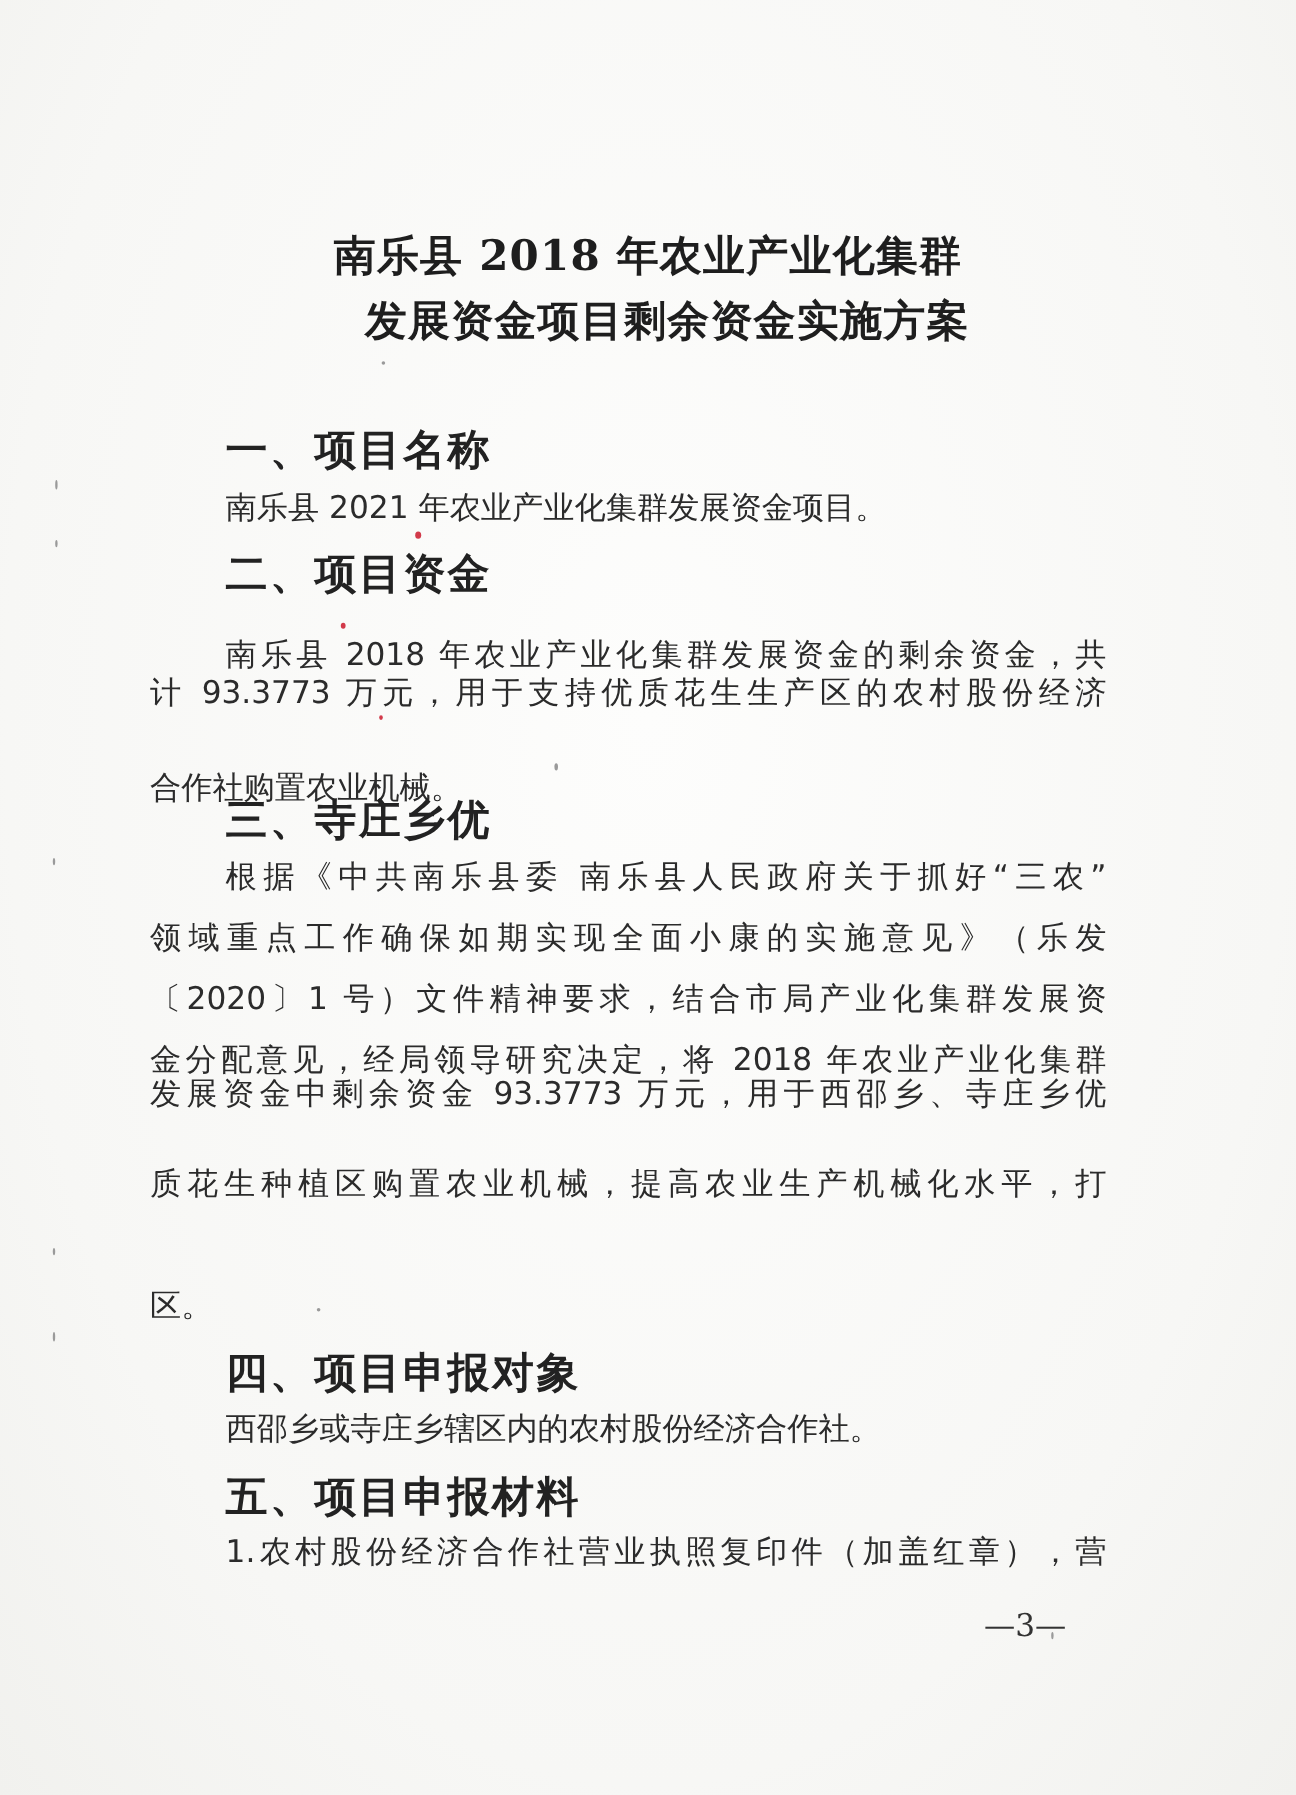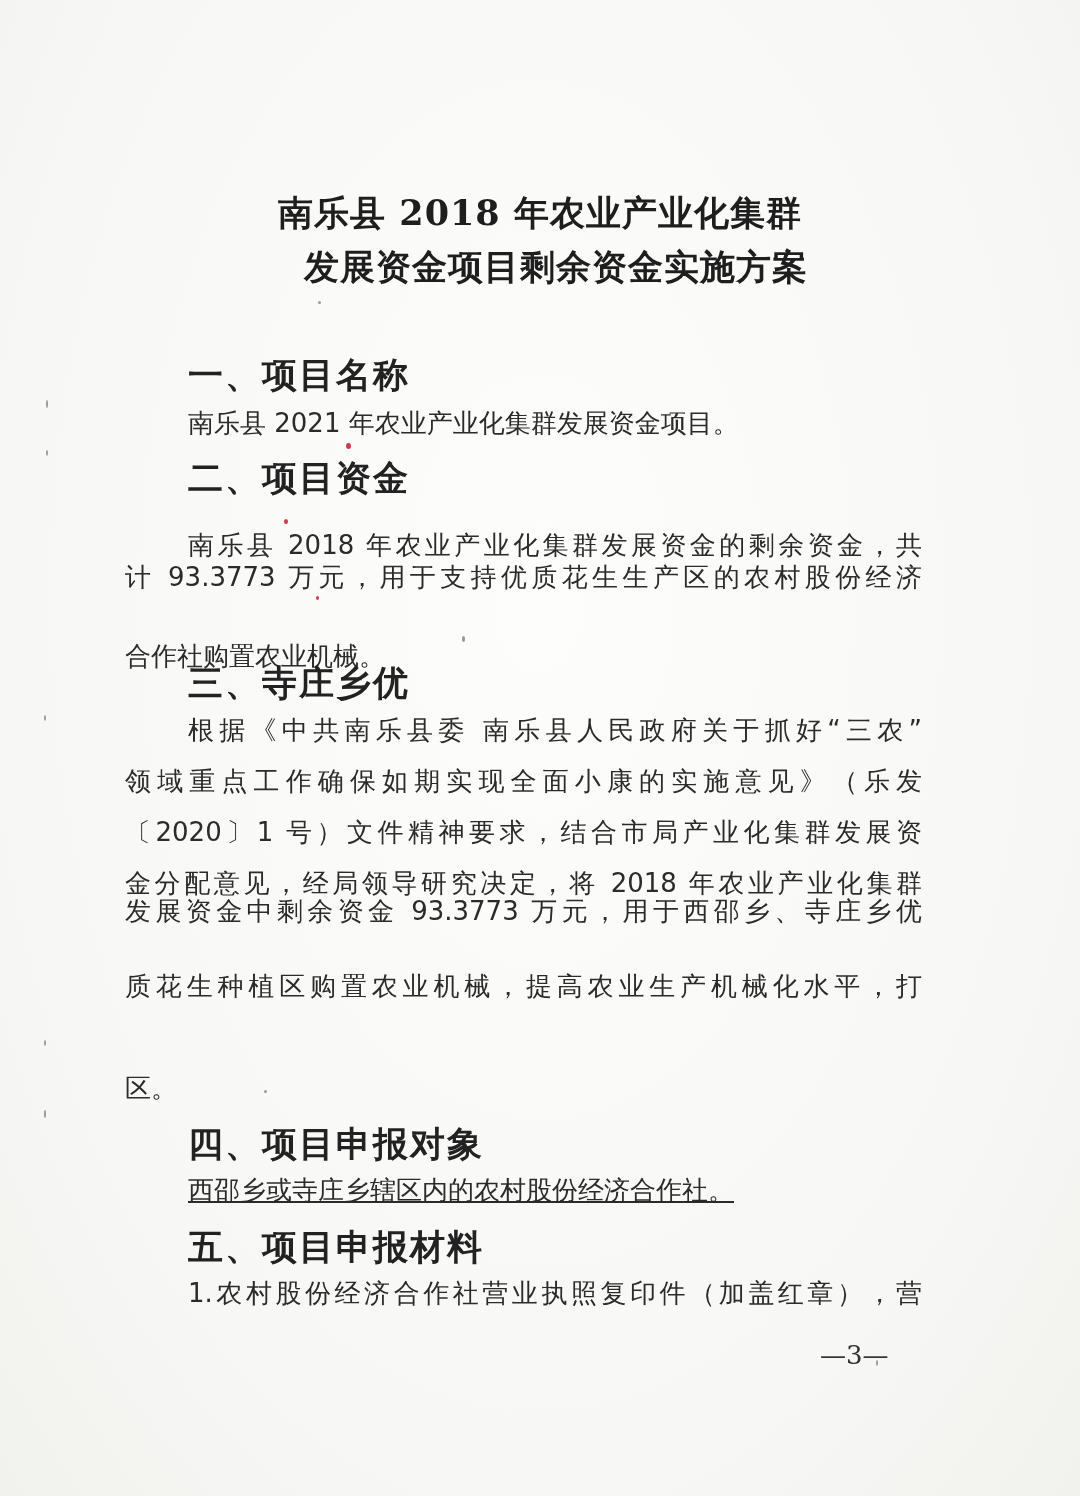--- a/index.html
+++ b/index.html
@@ -92,21 +92,21 @@
   <div class="heading" style="top:660px;">三、寺庄乡优</div>
   <div class="line indent justify" style="top:713px;">根据《中共南乐县委  南乐县人民政府关于抓好“三农”</div>
   <div class="line flush justify" style="top:764px;">领域重点工作确保如期实现全面小康的实施意见》（乐发</div>
   <div class="line flush justify" style="top:815px;">〔2020〕1 号）文件精神要求，结合市局产业化集群发展资</div>
   <div class="line flush justify" style="top:866px;">金分配意见，经局领导研究决定，将 2018 年农业产业化集群</div>
   <div class="line flush justify" style="top:894px;">发展资金中剩余资金 93.3773 万元，用于西邵乡、寺庄乡优</div>
   <div class="line flush justify" style="top:969px;">质花生种植区购置农业机械，提高农业生产机械化水平，打</div>
   <div class="line flush" style="top:1071px;">区。</div>
 
   <div class="heading" style="top:1121px;">四、项目申报对象</div>
-  <div class="line indent" style="top:1173px;text-decoration:underline;">西邵乡或寺庄乡辖区内的农村股份经济合作社。</div>
+  <div class="line indent" style="top:1173px;">西邵乡或寺庄乡辖区内的农村股份经济合作社。</div>
 
   <div class="heading" style="top:1224px;">五、项目申报材料</div>
   <div class="line indent justify" style="top:1276px;">1.农村股份经济合作社营业执照复印件（加盖红章），营</div>
 
   <div class="page-number">—3—</div>
 
   <div class="speck red" style="left:346px; top:443px; width:5px; height:6px;"></div>
   <div class="speck red" style="left:284px; top:519px; width:4px; height:5px;"></div>
   <div class="speck red" style="left:316px; top:596px; width:3px; height:4px;"></div>
   <div class="speck grey" style="left:462px; top:636px; width:3px; height:6px;"></div>

